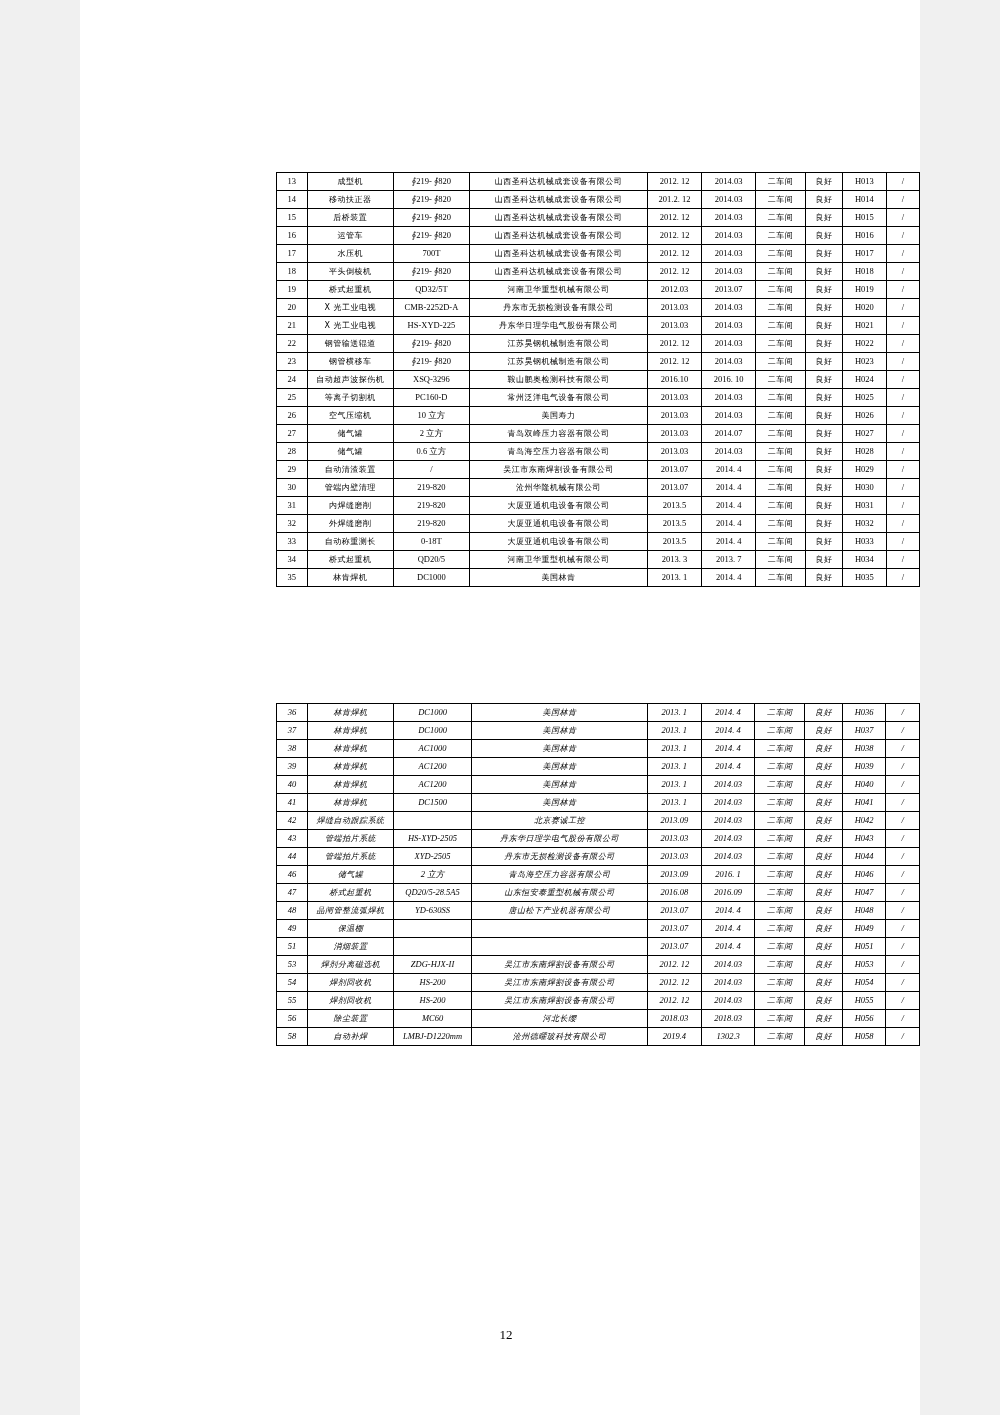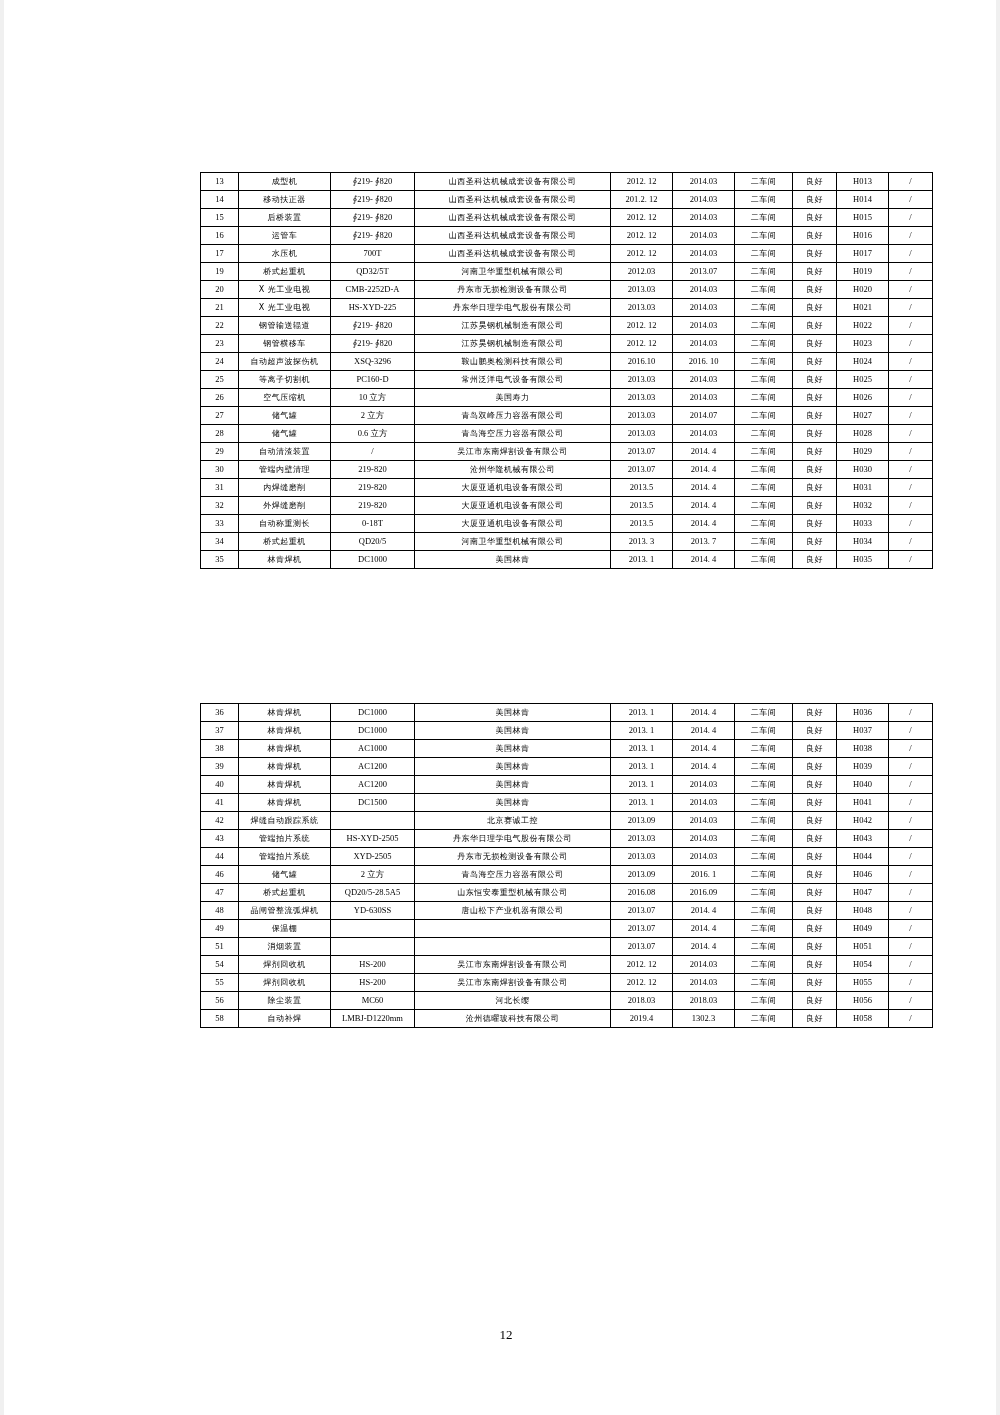--- a/index.html
+++ b/index.html
@@ -1,21 +1,21 @@
 <!DOCTYPE html>
 <html><head>
 <meta charset="utf-8">
 <style>
   html, body {
     margin: 0;
     padding: 0;
     background: #f0f0f0;
   }
   .page {
-    width: 992px;
+    width: 840px;
     height: 1415px;
     background: #ffffff;
     position: relative;
     margin: 0 auto;
     box-sizing: border-box;
     font-family: "Liberation Serif", "DejaVu Serif", serif;
     overflow: hidden;
   }
   .doc-table {
     border-collapse: collapse;
@@ -31,21 +31,21 @@
     vertical-align: middle;
     padding: 0 1px;
     overflow: hidden;
     white-space: nowrap;
   }
   .tbl-block {
     position: absolute;
     left: 196px;
   }
   #table-block-1 { top: 172px; }
-  #table-block-2 { top: 703px; }
+  #table-block-2 { top: 703px; font-style: italic; }
 
   
   col.c-no    { width: 38px; }
   col.c-name  { width: 92px; }
   col.c-spec  { width: 84px; }
   col.c-maker { width: 196px; }
   col.c-date1 { width: 62px; }
   col.c-date2 { width: 62px; }
   col.c-dept  { width: 58px; }
   col.c-state { width: 44px; }
@@ -143,20 +143,32 @@
             <td>700T</td>
             <td class="cjk">山西圣科达机械成套设备有限公司</td>
             <td>2012. 12</td>
             <td>2014.03</td>
             <td class="cjk">二车间</td>
             <td class="cjk">良好</td>
             <td>H017</td>
             <td>/</td>
           </tr>
           <tr>
+            <td>18</td>
+            <td class="cjk">平头倒棱机</td>
+            <td>∮219- ∮820</td>
+            <td class="cjk">山西圣科达机械成套设备有限公司</td>
+            <td>2012. 12</td>
+            <td>2014.03</td>
+            <td class="cjk">二车间</td>
+            <td class="cjk">良好</td>
+            <td>H018</td>
+            <td>/</td>
+          </tr>
+          <tr>
             <td>19</td>
             <td class="cjk">桥式起重机</td>
             <td>QD32/5T</td>
             <td class="cjk">河南卫华重型机械有限公司</td>
             <td>2012.03</td>
             <td>2013.07</td>
             <td class="cjk">二车间</td>
             <td class="cjk">良好</td>
             <td>H019</td>
             <td>/</td>
@@ -534,20 +546,32 @@
             <td></td>
             <td class="cjk"></td>
             <td>2013.07</td>
             <td>2014. 4</td>
             <td class="cjk">二车间</td>
             <td class="cjk">良好</td>
             <td>H051</td>
             <td>/</td>
           </tr>
           <tr>
+            <td>53</td>
+            <td class="cjk">焊剂分离磁选机</td>
+            <td>ZDG-HJX-II</td>
+            <td class="cjk">吴江市东南焊割设备有限公司</td>
+            <td>2012. 12</td>
+            <td>2014.03</td>
+            <td class="cjk">二车间</td>
+            <td class="cjk">良好</td>
+            <td>H053</td>
+            <td>/</td>
+          </tr>
+          <tr>
             <td>54</td>
             <td class="cjk">焊剂回收机</td>
             <td>HS-200</td>
             <td class="cjk">吴江市东南焊割设备有限公司</td>
             <td>2012. 12</td>
             <td>2014.03</td>
             <td class="cjk">二车间</td>
             <td class="cjk">良好</td>
             <td>H054</td>
             <td>/</td>

